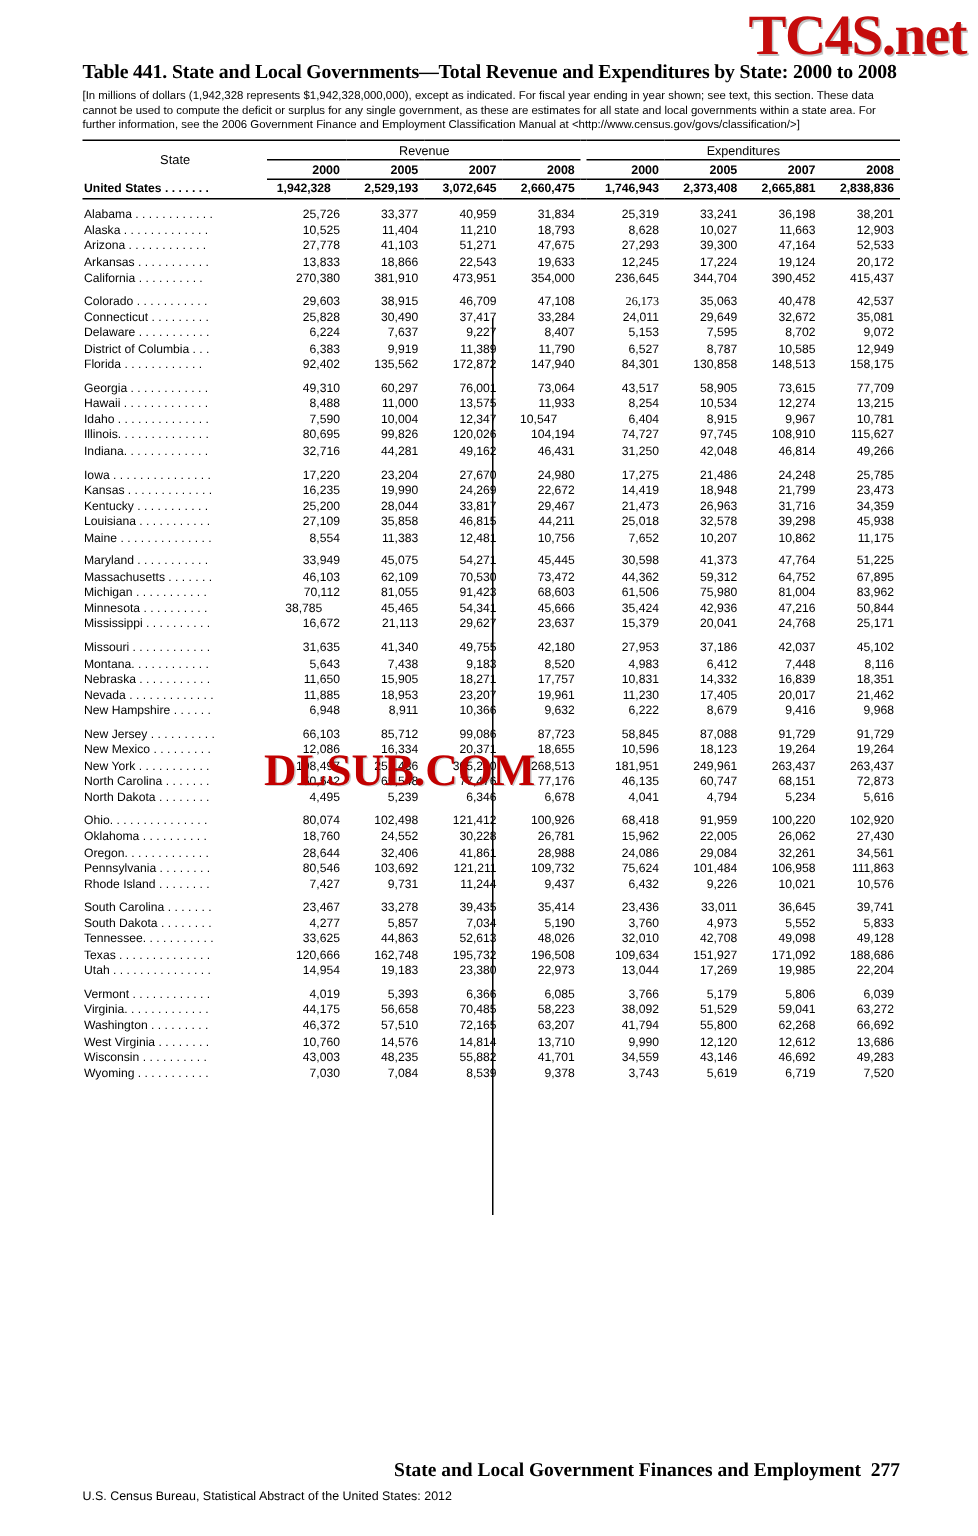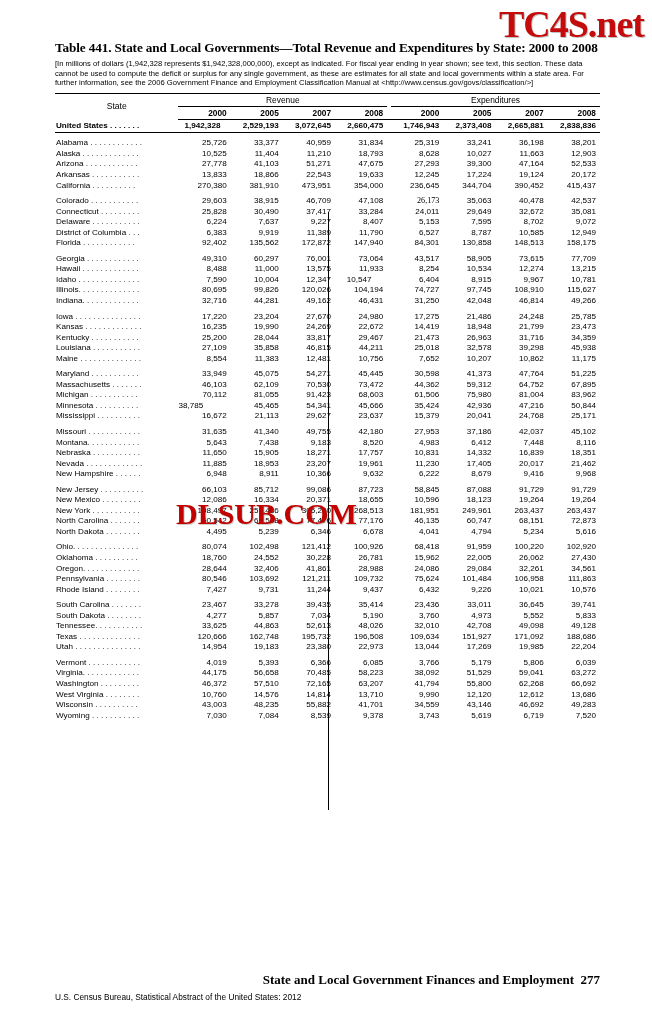--- a/index.html
+++ b/index.html
@@ -515,21 +515,21 @@
               <td class="num" style="text-align: right; padding-right: 4px;">91,423</td>
               <td class="num" style="text-align: right; padding-right: 4px;">68,603</td>
               <td></td>
               <td class="num" style="text-align: right; padding-right: 4px;">61,506</td>
               <td class="num" style="text-align: right; padding-right: 4px;">75,980</td>
               <td class="num" style="text-align: right; padding-right: 4px;">81,004</td>
               <td class="num" style="text-align: right; padding-right: 4px;">83,962</td>
             </tr>
             <tr>
               <td class="state-cell">Minnesota . . . . . . . . . .</td>
-              <td class="num" style="text-align: left; padding-right: 4px;">38,785</td>
+              <td class="num" style="text-align: center; padding-right: 4px;">38,785</td>
               <td class="num" style="text-align: right; padding-right: 4px;">45,465</td>
               <td class="num" style="text-align: right; padding-right: 4px;">54,341</td>
               <td class="num" style="text-align: right; padding-right: 4px;">45,666</td>
               <td></td>
               <td class="num" style="text-align: right; padding-right: 4px;">35,424</td>
               <td class="num" style="text-align: right; padding-right: 4px;">42,936</td>
               <td class="num" style="text-align: right; padding-right: 4px;">47,216</td>
               <td class="num" style="text-align: right; padding-right: 4px;">50,844</td>
             </tr>
             <tr>

